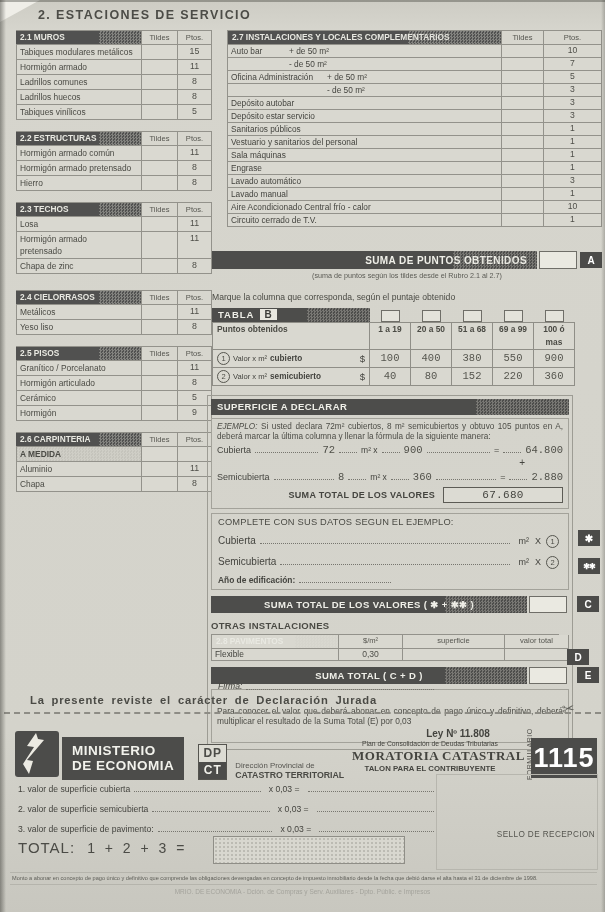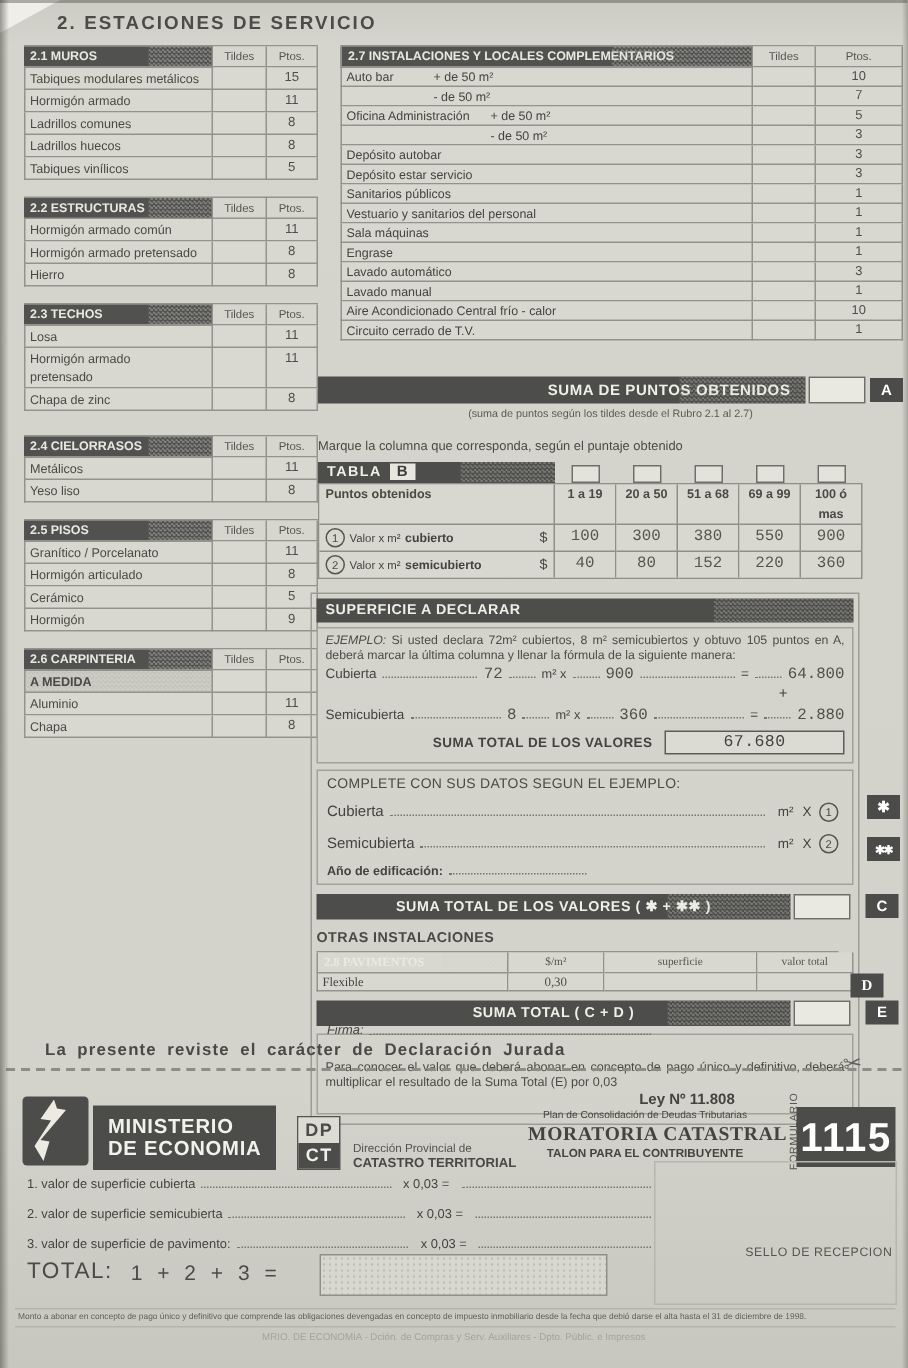--- a/index.html
+++ b/index.html
@@ -115,21 +115,21 @@
   .cx{margin-right:5px;font-size:9px;}
   .canio{display:flex;align-items:baseline;font-size:8.4px;font-weight:bold;margin-top:6px;}
   .canio .lead{flex:0 0 92px;}
   .starb{position:absolute;right:-32px;top:16px;}
   .starb2{position:absolute;right:-32px;top:44px;font-size:8px;letter-spacing:-1px;}
   .barrow{display:flex;margin-top:6px;height:17px;position:relative;align-items:stretch;}
   .dbar{flex:1;text-align:center;font-size:9.5px;line-height:16px;}
   .barrow .badge{position:absolute;right:-30px;top:0;}
   .barrow .inbox{margin-right:2px;}
   .otras{font-size:9.5px;font-weight:bold;letter-spacing:.3px;margin-top:7px;color:#4a4a44;}
-  .pav{margin-top:3px;position:relative;width:348px;border-top:1px solid #93928b;font-family:Liberation Serif, serif;}
+  .pav{margin-top:3px;position:relative;width:348px;border-top:1px solid #93928b;}
   .pvrow{display:grid;grid-template-columns:128px 64px 102px 64px;}
   .pvrow>*{border:1px solid #93928b;border-top:none;border-left:none;min-height:11px;box-sizing:border-box;background:#d9d8d0;}
   .pvrow>:first-child{border-left:1px solid #93928b;}
   .pvch{font-size:7.6px;color:#55554f;text-align:center;line-height:12px;}
   .pvl{font-size:8.4px;padding:0 3px;line-height:11px;}
   .pvv{font-size:8.6px;text-align:center;line-height:11px;color:#4f4f49;}
   .dbadge{position:absolute;right:-30px;top:14px;}
   .pagobox{border:1px solid #a3a29a;margin-top:5px;padding:16px 5px;}
   .pagobox p{margin:0;font-size:8.4px;line-height:10px;text-align:justify;color:#4c4c46;}
 
@@ -466,21 +466,21 @@
           <div class="tb-h">100 ó mas</div>
         </div>
         <div class="tbrow">
           <div class="tb-item">
               <span class="circ">1</span>
               <span>Valor x m²</span>
               <b class="tb-bold">cubierto</b>
               <span class="tb-cur">$</span>
             </div>
           <div class="tb-val">100</div>
-          <div class="tb-val">300</div>
+          <div class="tb-val">400</div>
           <div class="tb-val">380</div>
           <div class="tb-val">550</div>
           <div class="tb-val">900</div>
         </div>
         <div class="tbrow last">
           <div class="tb-item">
               <span class="circ">2</span>
               <span>Valor x m²</span>
               <b class="tb-bold">semicubierto</b>
               <span class="tb-cur">$</span>

